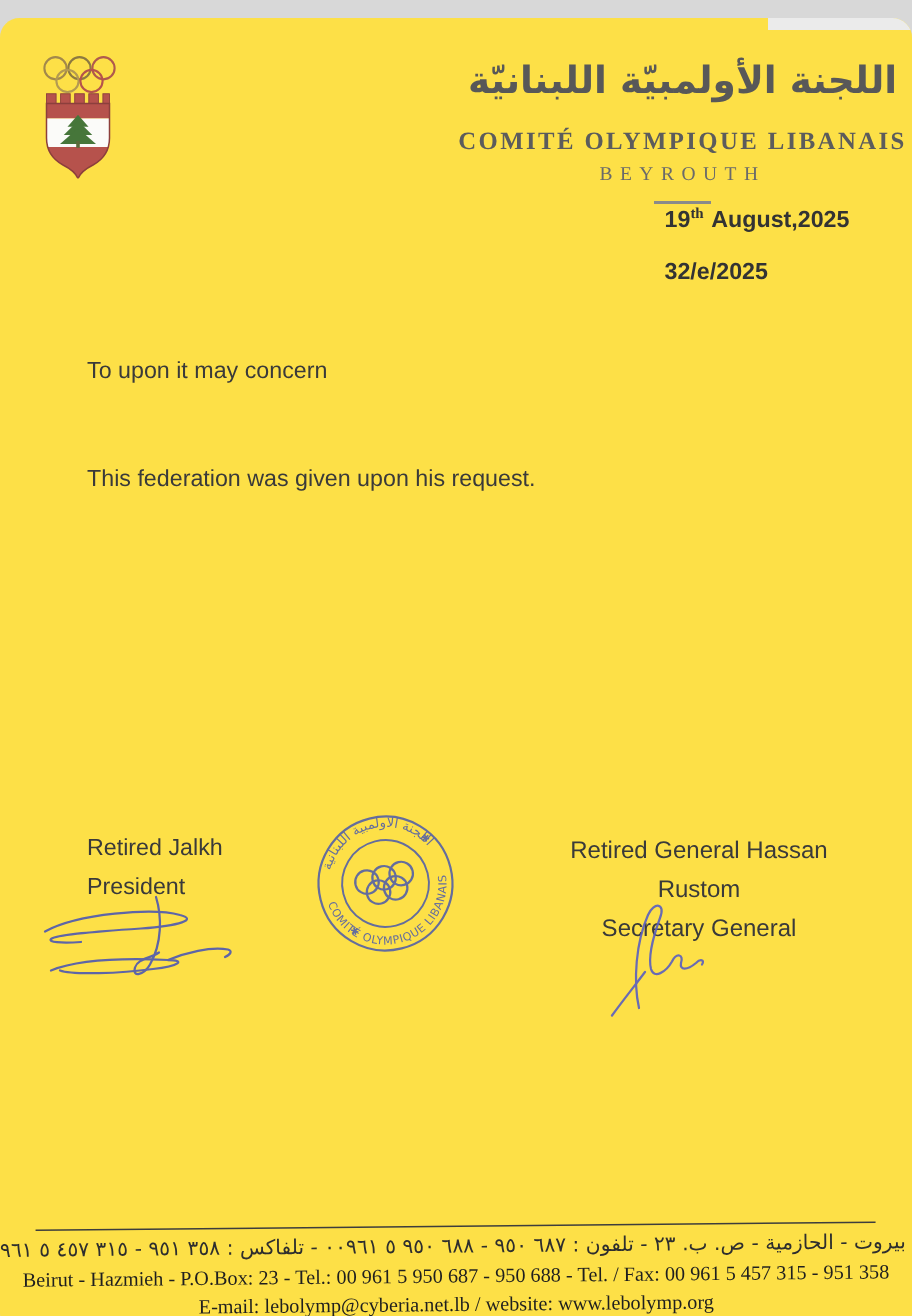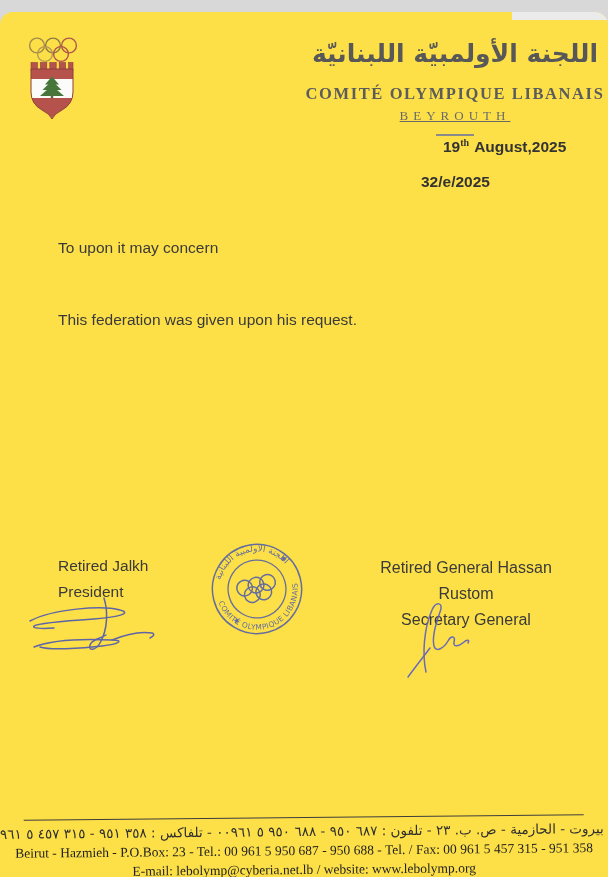--- a/index.html
+++ b/index.html
@@ -21,28 +21,28 @@
   .arabic-title{
     font-family:"DejaVu Sans", sans-serif;font-weight:bold;font-size:25px;
     line-height:44px;color:#585858;direction:rtl;letter-spacing:0;
   }
   .org-name{
     font-family:"Liberation Serif", serif;font-weight:bold;font-size:16.5px;
     letter-spacing:1.6px;color:#5c5c5c;margin-top:8px;white-space:nowrap;
   }
   .city-name{
     font-family:"Liberation Serif", serif;font-size:13px;letter-spacing:5px;
-    color:#6a6a6a;margin-top:4px;text-decoration:underline;
+    color:#6a6a6a;margin-top:4px;
   }
   .header-underline{width:38px;height:1.5px;background:#8a8a8a;margin:10px auto 0;}
 
   .date-line{position:absolute;left:443px;top:125px;font-size:15.5px;font-weight:600;color:#333;}
   .date-line sup{font-size:10px;font-family:Liberation Serif, serif;}
   .date-rest{margin-left:5px;}
-  .ref-line{position:absolute;left:421px;top:161px;font-size:15.5px;font-weight:600;color:#333;}
+  .ref-line{position:absolute;left:443px;top:161px;font-size:15.5px;font-weight:600;color:#333;}
 
   .salutation{position:absolute;left:58px;top:227px;font-size:15.5px;}
 
   .paragraphs{position:absolute;left:58px;top:293px;width:524px;font-size:15.5px;line-height:30px;}
   .paragraphs p{margin:0 0 2px 0;}
   .p-justify{text-align:justify;}
 
   .signer-left{position:absolute;left:58px;top:541px;font-size:15.5px;line-height:25.5px;}
   .signer-right{position:absolute;left:356px;top:543px;width:220px;text-align:center;font-size:16px;line-height:26px;}
 

